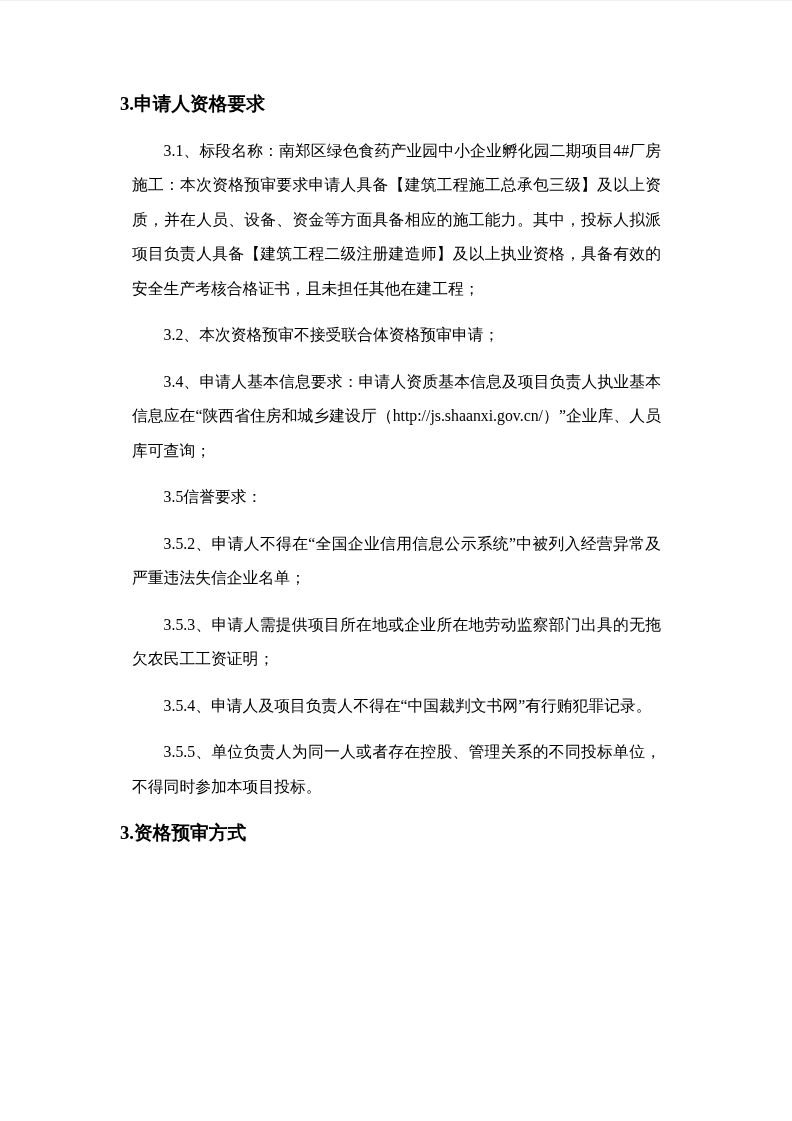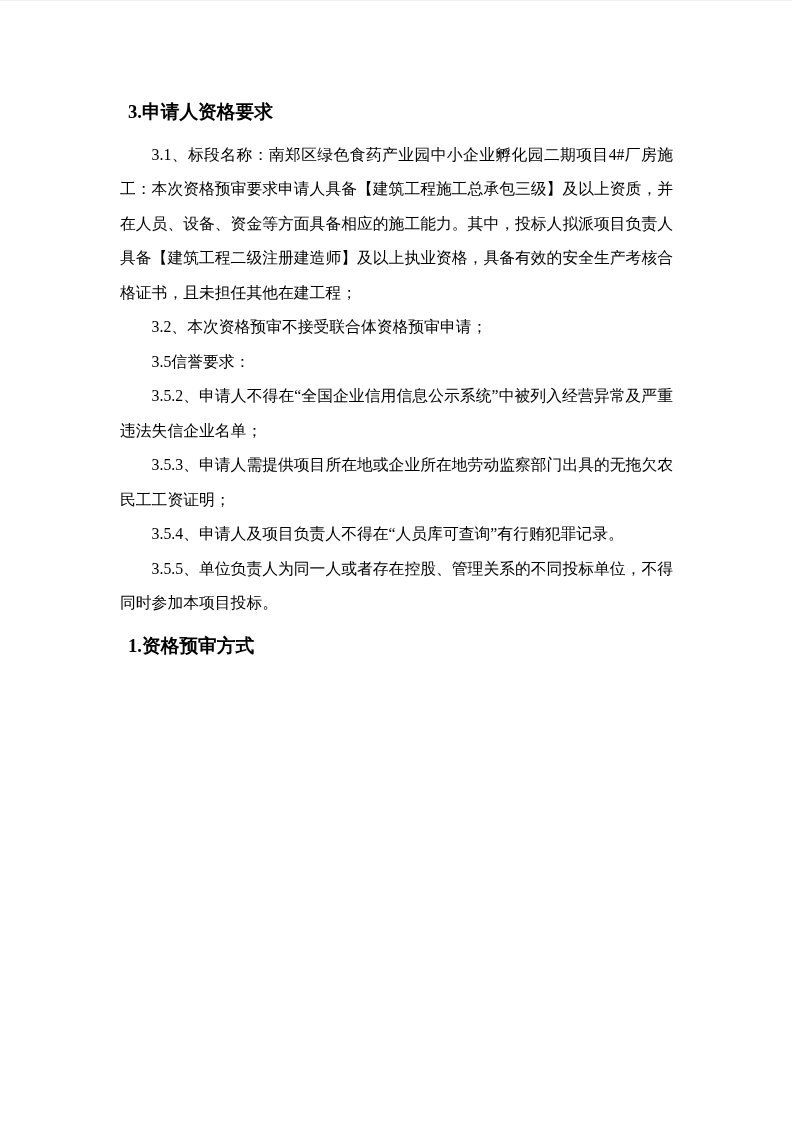--- a/index.html
+++ b/index.html
@@ -21,56 +21,57 @@
   .doc-body {
     position: absolute;
     left: 120px;
     top: 86px;
     width: 553px;
     font-size: 15.8px;
     line-height: 34.5px;
     text-align: justify;
   }
   .doc-heading {
-    margin: 8px;
+    margin: 0;
     font-size: 18.7px;
     line-height: 34.5px;
     font-weight: 700;
     text-align: left;
     text-indent: 0;
   }
   .doc-para {
-    margin: 0;
+    margin: 12px;
     text-indent: 2em;
     word-break: break-all;
   }
 </style>
 </head>
 <body>
 
 <div class="page">
   <div class="doc-body">
 
     <h2 class="doc-heading">3.申请人资格要求</h2>
 
     <p class="doc-para">3.1、标段名称：南郑区绿色食药产业园中小企业孵化园二期项目4#厂房施工：本次资格预审要求申请人具备【建筑工程施工总承包三级】及以上资质，并在人员、设备、资金等方面具备相应的施工能力。其中，投标人拟派项目负责人具备【建筑工程二级注册建造师】及以上执业资格，具备有效的安全生产考核合格证书，且未担任其他在建工程；</p>
 
     <p class="doc-para">3.2、本次资格预审不接受联合体资格预审申请；</p>
 
 
+    <p class="doc-para">3.4、申请人基本信息要求：申请人资质基本信息及项目负责人执业基本信息应在“陕西省住房和城乡建设厅（http://js.shaanxi.gov.cn/）”企业库、人员库可查询；</p>
 
     <p class="doc-para">3.5信誉要求：</p>
 
 
     <p class="doc-para">3.5.2、申请人不得在“全国企业信用信息公示系统”中被列入经营异常及严重违法失信企业名单；</p>
 
     <p class="doc-para">3.5.3、申请人需提供项目所在地或企业所在地劳动监察部门出具的无拖欠农民工工资证明；</p>
 
-    <p class="doc-para">3.5.4、申请人及项目负责人不得在“人员库可查询”有行贿犯罪记录。</p>
+    <p class="doc-para">3.5.4、申请人及项目负责人不得在“中国裁判文书网”有行贿犯罪记录。</p>
 
     <p class="doc-para">3.5.5、单位负责人为同一人或者存在控股、管理关系的不同投标单位，不得同时参加本项目投标。</p>
 
 
-    <h2 class="doc-heading">1.资格预审方式</h2>
+    <h2 class="doc-heading">3.资格预审方式</h2>
 
 
   </div>
 </div>
 
 </body></html>

